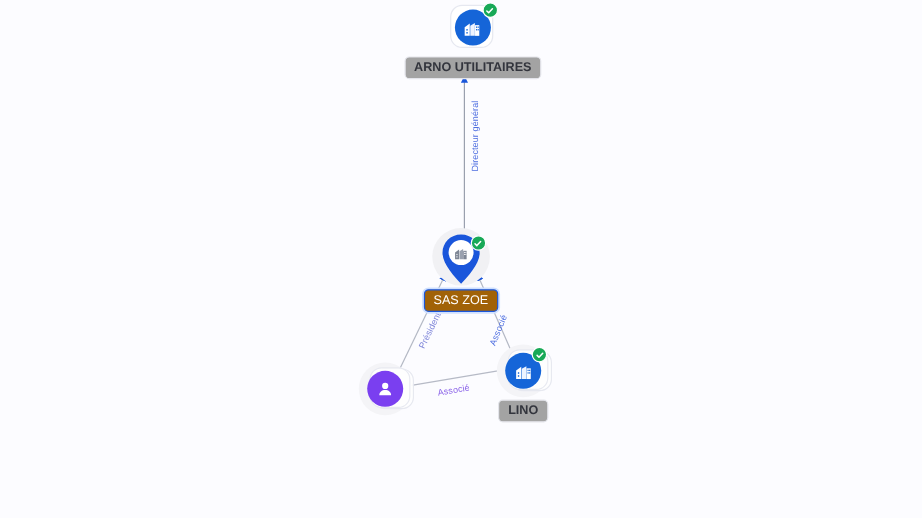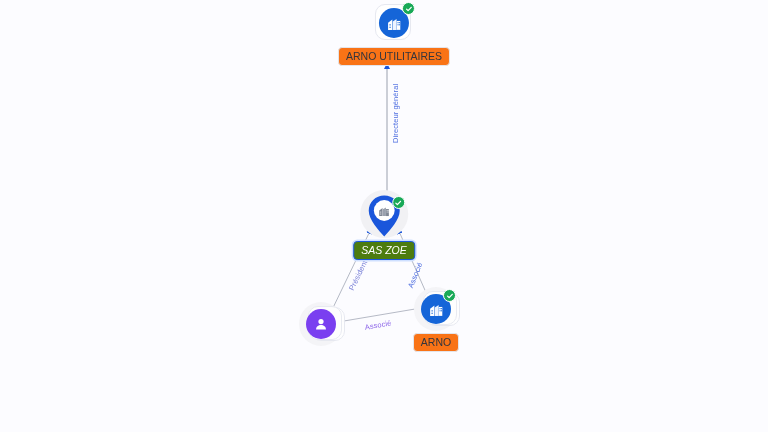--- a/index.html
+++ b/index.html
@@ -84,32 +84,32 @@
   }
   .badge svg { display: block; }
 
   .node-label {
     margin-top: 1px;
     padding: 2px 7px 3px;
     border-radius: 4px;
     font-size: 10.5px;
     line-height: 12px;
     white-space: nowrap;
-    background: #f97316;
+    background: #a3a3a3;
     border: 1px solid #e3e4ea;
     color: #33353d;
     z-index: 5;
+    font-weight: bold;
   }
   .node-label.selected {
-    background: #4d7c0f;
+    background: #a16207;
     border-color: #1a56db;
     color: #ffffff;
     font-weight: 400;
     box-shadow: 0 0 0 1.5px #cfe0ff;
-    font-style: italic;
   }
 
   
   .edge-label {
     position: absolute;
     font-size: 7.5px;
     line-height: 9px;
     white-space: nowrap;
     color: #4e6ee0;
     transform-origin: 0 0;
@@ -222,21 +222,21 @@
           <rect x="5" y="13" width="1.6" height="1.8" fill="#1565d8"></rect>
           <rect x="5" y="16.5" width="1.6" height="1.8" fill="#1565d8"></rect>
         </svg>
       </div>
       <div class="badge" style="right:6px; top:3px;">
         <svg width="8" height="8" viewBox="0 0 12 12">
           <path d="M2.4 6.2 L4.7 8.5 L9.4 3.5" stroke="#ffffff" stroke-width="1.9" fill="none" stroke-linecap="round" stroke-linejoin="round"></path>
         </svg>
       </div>
     </div>
-    <div class="node-label">ARNO</div>
+    <div class="node-label">LINO</div>
   </div>
 
   <div class="node" style="left:321px; top:301px;">
     <div class="node-art">
       <div class="halo" style="width:44px;height:44px;background:#f4f4f7;"></div>
       <div class="stack s1"></div>
       <div class="stack s2"></div>
       <div class="disc person">
         <svg width="16" height="16" viewBox="0 0 24 24">
           <circle cx="12" cy="8.4" r="3.9" fill="#ffffff"></circle>

